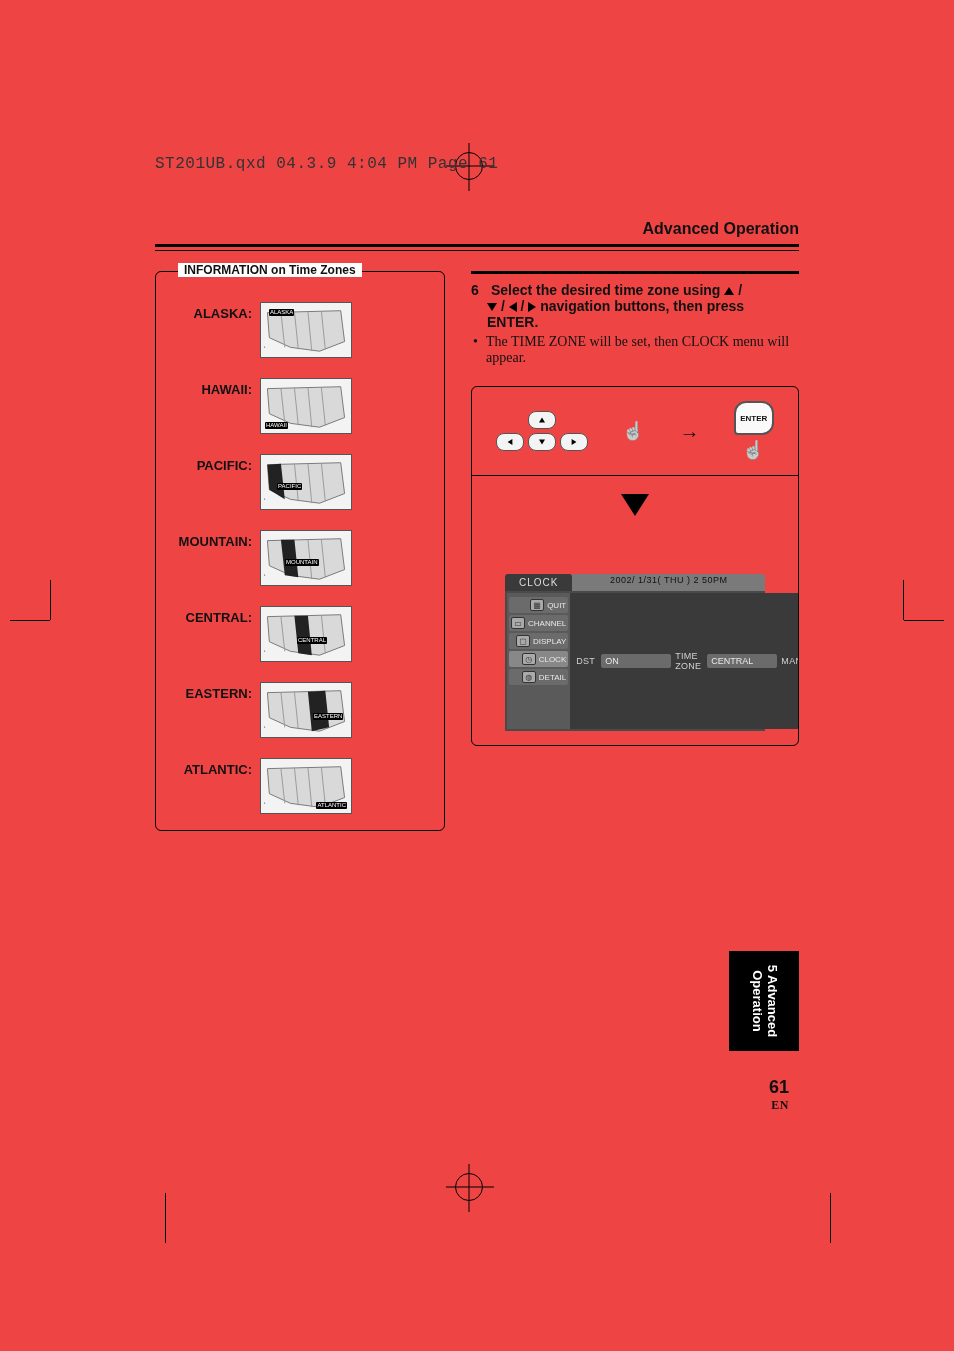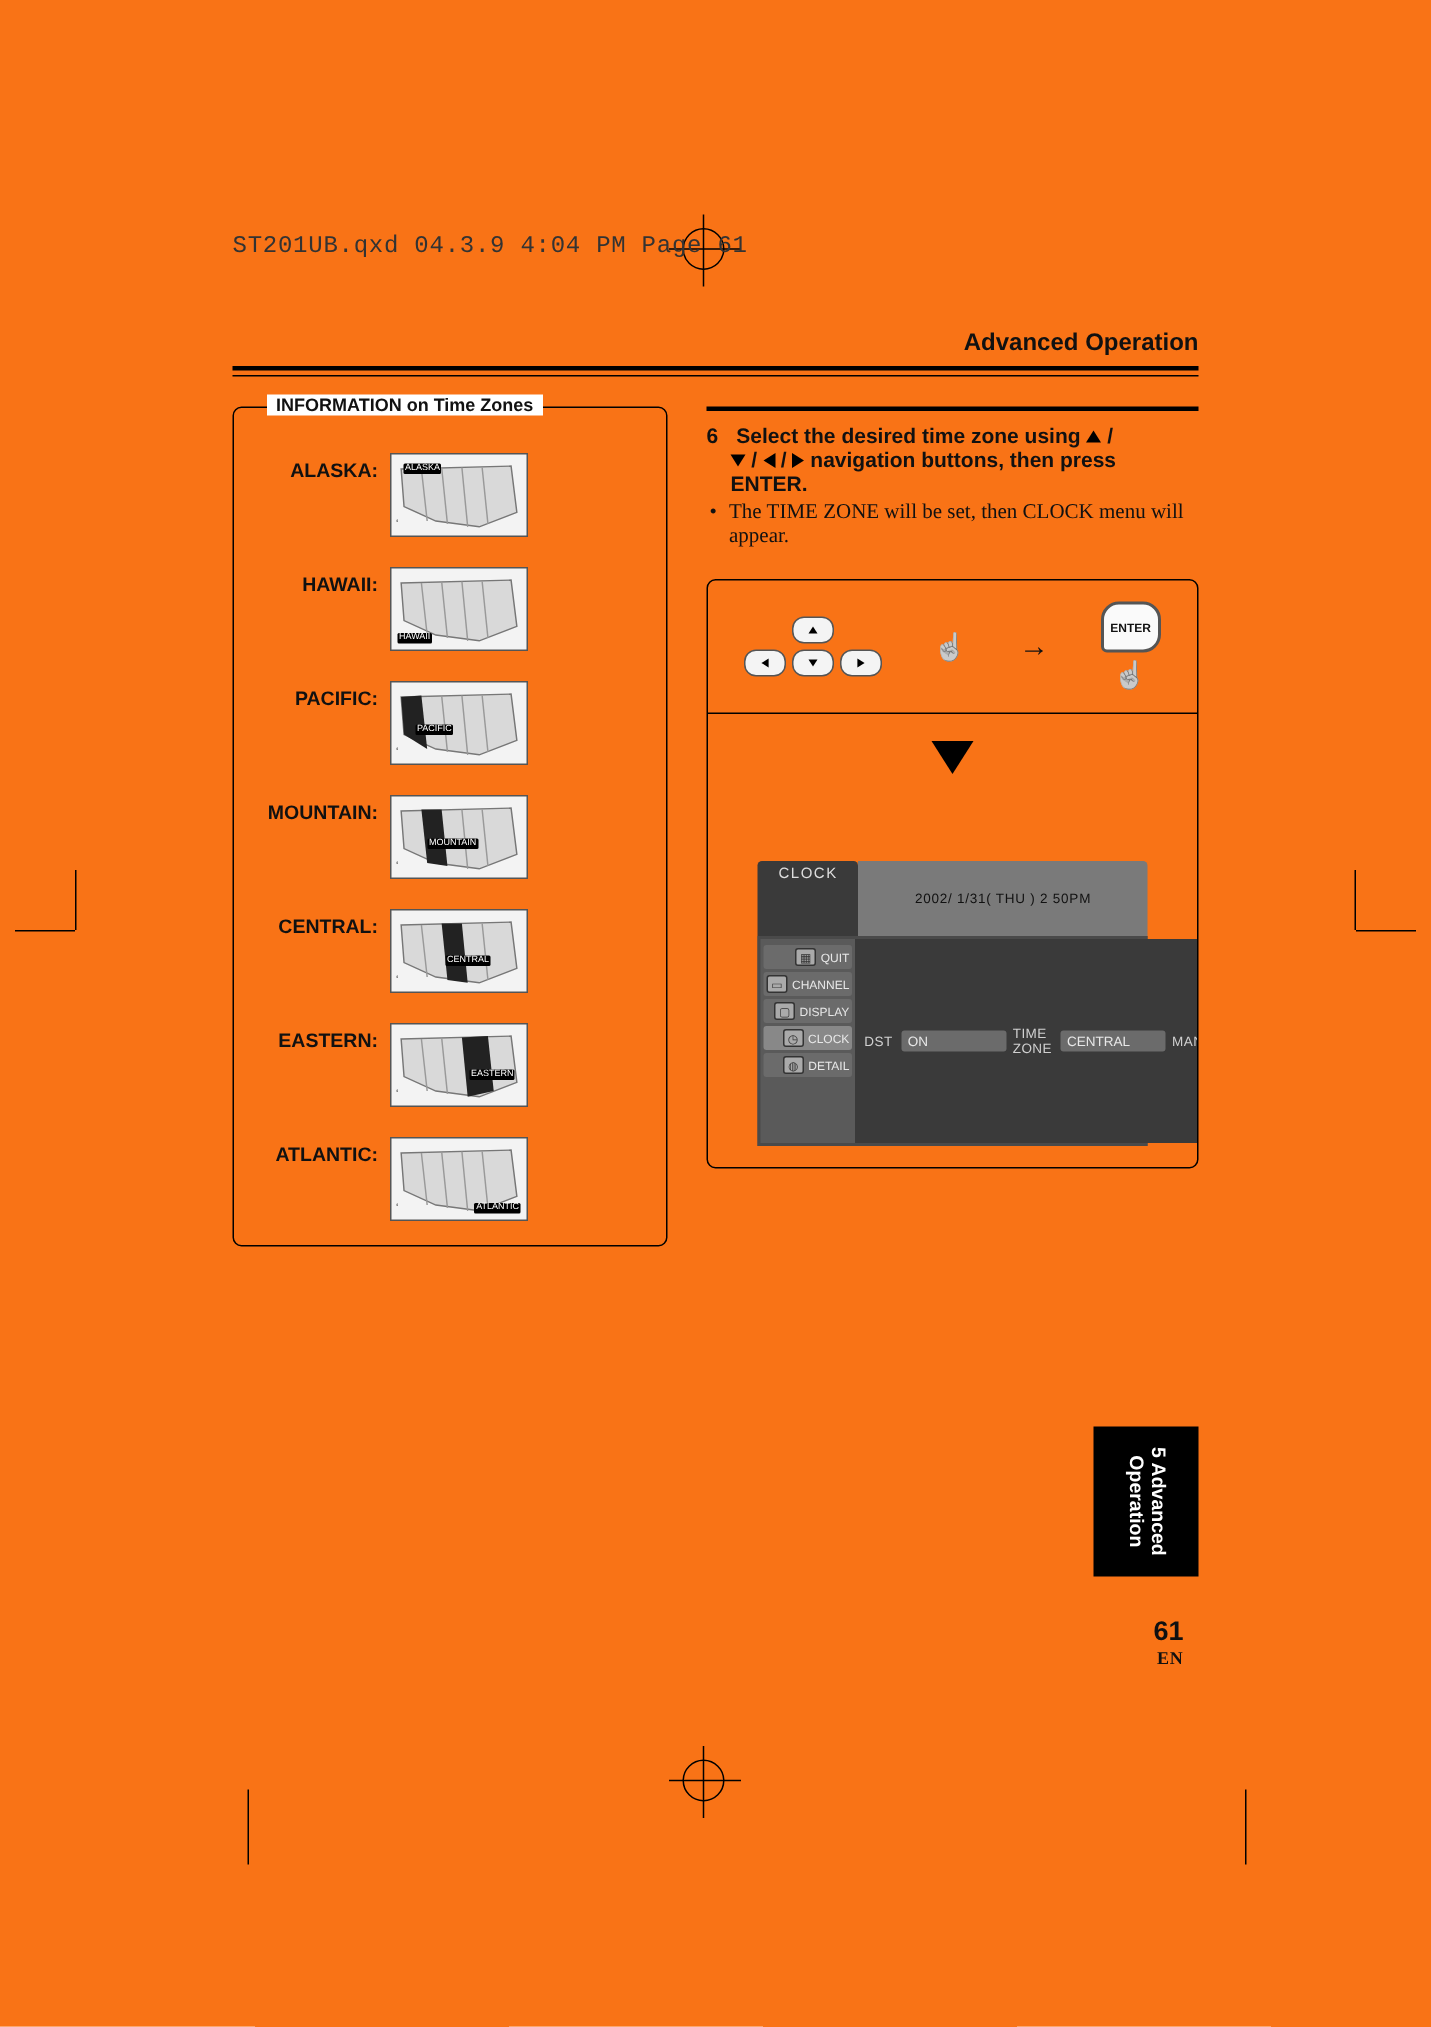--- a/index.html
+++ b/index.html
@@ -1,18 +1,18 @@
 <!DOCTYPE html>
 <html><head>
 <meta charset="utf-8">
 <style>
   :root { --text: #111; --muted: #555; --gray: #888; --dark: #2a2a2a; --midgray: #666; --ltgray: #aaa; }
   * { box-sizing: border-box; }
   body { margin: 0; background: #fff; font-family: "Times New Roman", Times, serif; color: var(--text); }
-  .page { position: relative; width: 954px; height: 1351px; margin: 0 auto; background: #f97316; }
+  .page { position: relative; width: 954px; height: 1351px; margin: 0 auto; background: #ef4444; }
 
   
   .crop { position: absolute; width: 80px; height: 80px; }
   .crop .h, .crop .v { position: absolute; background: #000; }
   .crop .h { height: 1px; width: 40px; }
   .crop .v { width: 1px; height: 40px; }
   .crop-left { left: 50px; top: 620px; }
   .crop-left .h { left: -40px; top: 0; }
   .crop-left .v { left: 0; top: -40px; }
   .crop-right { right: 50px; top: 620px; }
@@ -76,21 +76,21 @@
   .arrow-long { font-size:20px; }
   .enter-key { width:40px; height:34px; border:2px solid #555; border-radius:12px 12px 12px 4px; display:flex; align-items:center; justify-content:center; font-size:8px; font-family:Arial,sans-serif; font-weight:bold; background:#fafafa; }
   .hand { font-size:18px; filter:grayscale(1); }
 
   .screen-wrap { padding:18px 14px 14px; display:flex; flex-direction:column; align-items:center;gap:48px; }
   .big-down { width:0; height:0; border-left:14px solid transparent; border-right:14px solid transparent; border-top:22px solid #000; margin-bottom:10px; }
 
   .osd { width:260px; font-family: Arial, sans-serif; font-size:10px; color:#d8d8d8; }
   .osd-top { display:flex; }
   .osd-tab { background:#3a3a3a; color:#ddd; padding:3px 14px; border-radius:3px 3px 0 0; font-size:10px; letter-spacing:1px; }
-  .osd-date { flex:1; background:#7a7a7a; color:#111; padding:20px 6px; font-size:9px; text-align:center; letter-spacing:.5px; border-radius:0 3px 0 0; }
+  .osd-date { flex:1; background:#7a7a7a; color:#111; padding:1px 6px; font-size:9px; text-align:center; letter-spacing:.5px; border-radius:0 3px 0 0; }
   .osd-body { border:2px solid #4a4a4a; display:flex; background:#4a4a4a; height:140px; }
   .osd-side { width:78px; background:#5a5a5a; display:flex; flex-direction:column; gap:2px; padding:4px 2px; }
   .osd-side-item { background:#6b6b6b; color:#e8e8e8; font-size:8px; padding:2px 2px; display:flex; align-items:center; gap:3px; justify-content:flex-end; border-radius:2px; }
   .osd-side-item.sel { background:#888; }
   .osd-side-item .ico { width:14px; height:12px; background:#aaa; border:1px solid #333; border-radius:2px; flex-shrink:0; display:flex; align-items:center; justify-content:center; font-size:8px; color:#333; }
   .osd-main { flex:1; background:#3a3a3a; padding:6px 6px; display:flex; flex-direction:row; gap:4px; }
   .osd-row { display:flex; gap:6px; align-items:center; }
   .osd-k { flex:1; color:#d0d0d0; font-size:9px; letter-spacing:.3px; }
   .osd-v { width:70px; background:#6b6b6b; color:#e8e8e8; font-size:9px; padding:2px 4px; border-radius:2px; }
   .osd-row.hl .osd-v, .osd-row.hl .osd-k {  }

